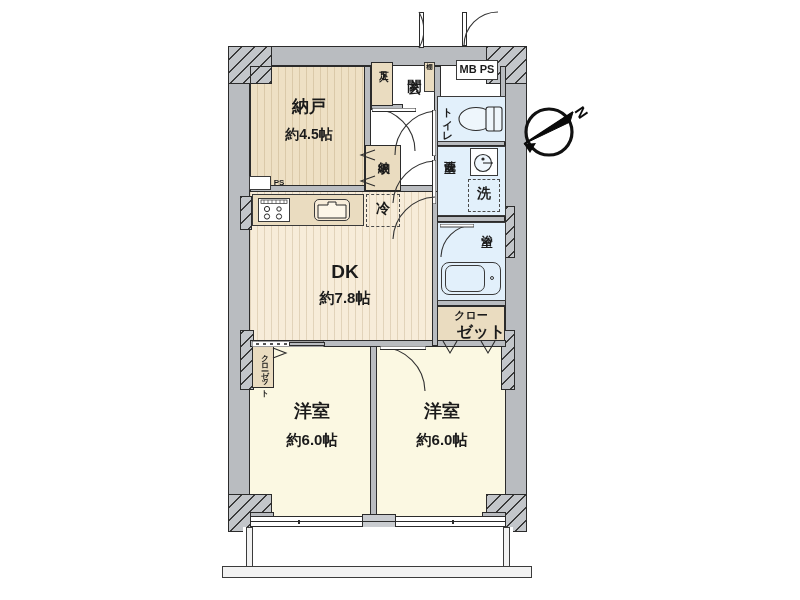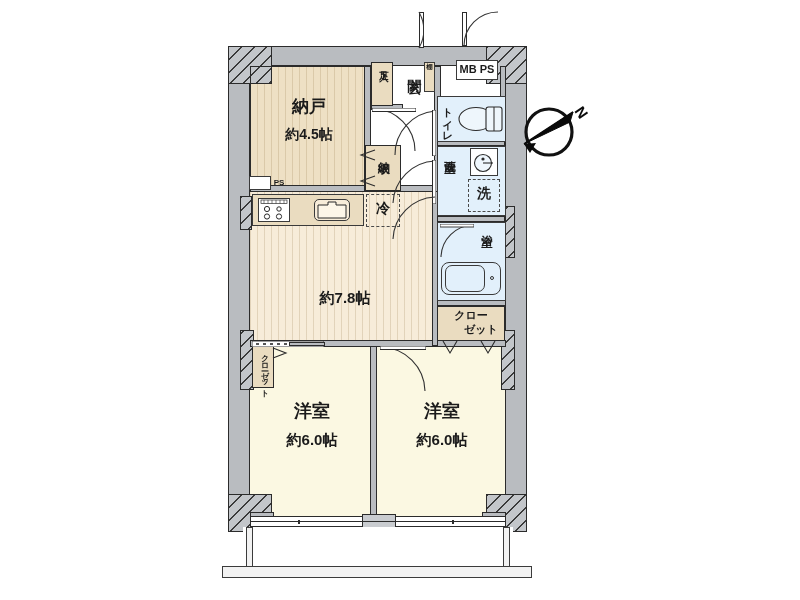--- a/index.html
+++ b/index.html
@@ -189,27 +189,28 @@
     <rect x="0" y="0" width="34" height="3" fill="#fff" stroke="#2b2b2b" stroke-width="0.9"></rect>
   </svg>
 
   <div class="abs fl-wet ol-thin rnd" style="left:441px;top:262px;width:60px;height:33px;border-radius:8px;"></div>
   <div class="abs fl-white ol-thin rnd" style="left:445px;top:265px;width:40px;height:27px;border-radius:7px;background:#e2f0fb;"></div>
   <div class="abs" style="left:490px;top:276px;width:4px;height:4px;border:1px solid #333;border-radius:50%;"></div>
 
   <div class="abs fl-tan ol" style="left:437px;top:306px;width:68px;height:35px;"></div>
   <div class="lbl tiny" style="left:437px;top:310px;width:68px;font-size:11px;">クロー</div>
 
-  <div class="lbl tiny" style="left:437px;top:324px;width:88px;font-size:11px;">ゼット</div>
+  <div class="lbl tiny" style="left:437px;top:324px;width:88px;font-size:16px;">ゼット</div>
 
   <svg class="abs" style="left:437px;top:341px;width:68px;height:14px;" viewBox="0 0 68 14">
     <path d="M6 0 L13 12 L20 0" fill="none" stroke="#2b2b2b" stroke-width="1.1"></path>
     <path d="M44 0 L51 12 L58 0" fill="none" stroke="#2b2b2b" stroke-width="1.1"></path>
   </svg>
 
+  <div class="lbl big" style="left:290px;top:262px;width:110px;font-size:19px;">DK</div>
   <div class="lbl sub" style="left:290px;top:290px;width:110px;font-size:15px;">約7.8帖</div>
 
   <div class="abs fl-tan ol-thin" style="left:252px;top:194px;width:112px;height:32px;"></div>
 
   <div class="abs fl-white ol-thin" style="left:258px;top:198px;width:32px;height:24px;"></div>
   <svg class="abs" style="left:258px;top:198px;width:32px;height:24px;" viewBox="0 0 32 24">
     <rect x="3" y="2" width="26" height="3.5" fill="#fff" stroke="#2b2b2b" stroke-width="0.7"></rect>
     <line x1="6" y1="2" x2="6" y2="5.5" stroke="#2b2b2b" stroke-width="0.6"></line>
     <line x1="10" y1="2" x2="10" y2="5.5" stroke="#2b2b2b" stroke-width="0.6"></line>
     <line x1="14" y1="2" x2="14" y2="5.5" stroke="#2b2b2b" stroke-width="0.6"></line>

